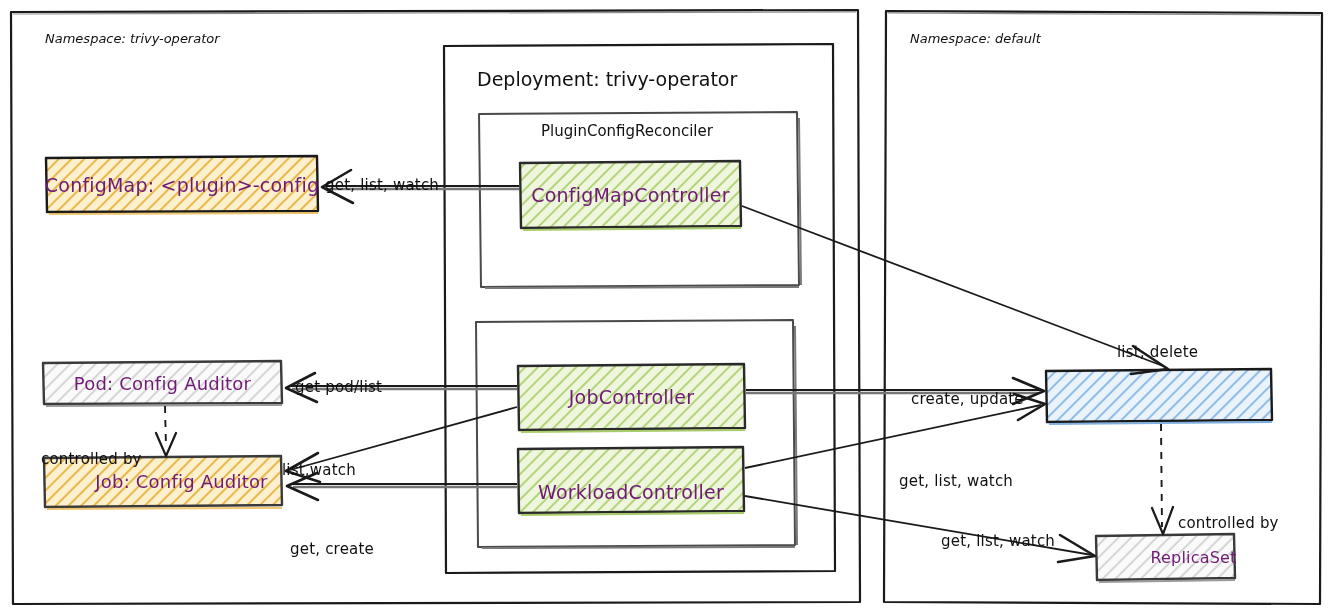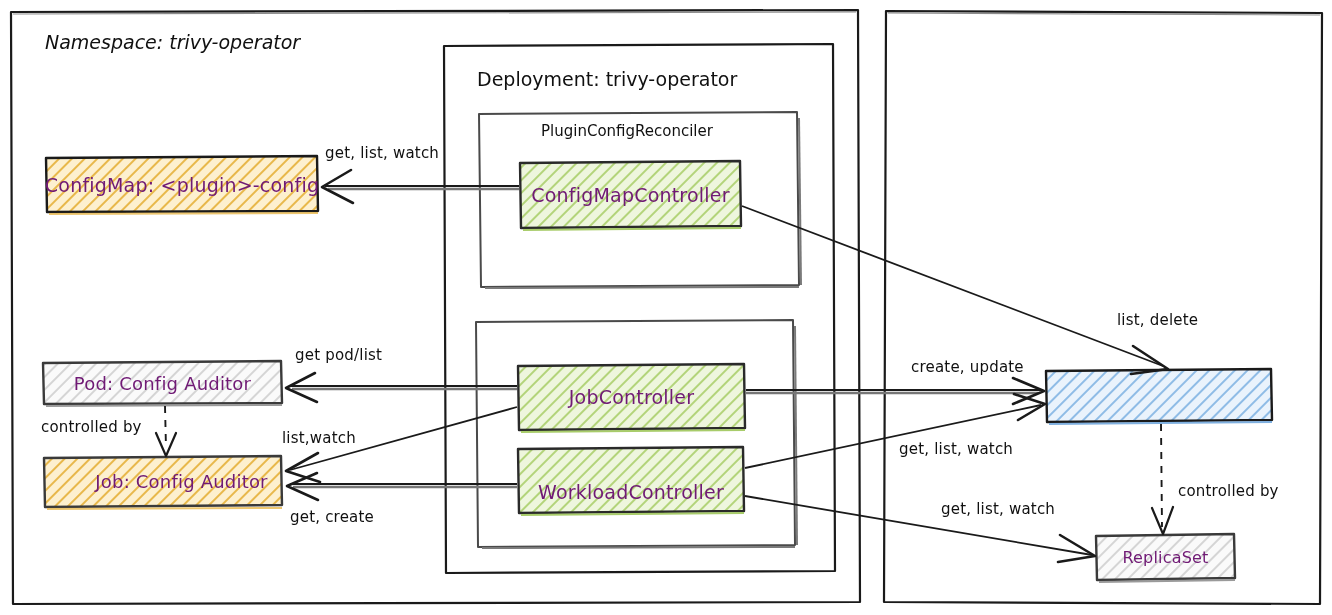--- a/index.html
+++ b/index.html
@@ -37,29 +37,30 @@
     white-space: nowrap;
   }
   .edge-label {
     position: absolute;
     color: #101010;
     font-family: "DejaVu Sans", sans-serif;
     font-size: 15px;
     letter-spacing: 0.2px;
     white-space: nowrap;
     pointer-events: none;
+    margin-top: 32px;
   }
   .group-title {
     position: absolute;
     color: #101010;
     font-family: "DejaVu Sans", sans-serif;
     white-space: nowrap;
     pointer-events: none;
   }
-  .ns-title { font-size: 19px; font-style: italic; }
+  .ns-title { font-size: 13px; font-style: italic; }
   .dep-title { font-size: 19px; text-align: center; }
   .rec-title { font-size: 15px; }
   .node-big { font-size: 19px; }
   .node-mid { font-size: 18px; }
   .node-small { font-size: 16px; }
 </style>
 </head>
 <body>
 
 <div id="canvas">
@@ -197,30 +198,31 @@
       <path d="M156,433 L166,456 L176,433" fill="none" stroke="#1a1a1a" stroke-width="2.2" stroke-linecap="round" stroke-linejoin="round"></path>
     </g>
 
     <g>
       <path d="M1161,424 L1162,527" fill="none" stroke="#1a1a1a" stroke-width="1.9" stroke-dasharray="7,7"></path>
       <path d="M1152,508 L1163,534 L1173,507" fill="none" stroke="#1a1a1a" stroke-width="2.2" stroke-linecap="round" stroke-linejoin="round"></path>
     </g>
   </svg>
 
   <div class="group-title ns-title" style="left:45px; top:31px;">Namespace: trivy-operator</div>
+  <div class="group-title ns-title" style="left:910px; top:31px;">Namespace: default</div>
   <div class="group-title dep-title" style="left:477px; top:68px;">Deployment: trivy-operator</div>
   <div class="group-title rec-title" style="left:541px; top:122px;">PluginConfigReconciler</div>
 
   <div class="node-label node-big" style="left:46px; top:158px; width:272px; height:54px;">ConfigMap: &lt;plugin&gt;-config</div>
   <div class="node-label node-mid" style="left:43px; top:362px; width:239px; height:42px;">Pod: Config Auditor</div>
   <div class="node-label node-mid" style="left:44px; top:457px; width:275px; height:49px;">Job: Config Auditor</div>
   <div class="node-label node-big" style="left:520px; top:162px; width:221px; height:65px;text-align:right;">ConfigMapController</div>
   <div class="node-label node-big" style="left:518px; top:365px; width:227px; height:64px;">JobController</div>
   <div class="node-label node-big" style="left:518px; top:460px; width:226px; height:64px;">WorkloadController</div>
-  <div class="node-label node-small" style="left:1096px; top:535px; width:139px; height:44px;">ReplicaSet</div>
+  <div class="node-label node-small" style="left:1096px; top:535px; width:139px; height:44px;padding-left:28px;">ReplicaSet</div>
 
   <div class="edge-label" style="left:325px; top:144px;">get, list, watch</div>
   <div class="edge-label" style="left:1117px; top:311px;">list, delete</div>
   <div class="edge-label" style="left:295px; top:346px;">get pod/list</div>
   <div class="edge-label" style="left:911px; top:358px;">create, update</div>
   <div class="edge-label" style="left:282px; top:429px;">list,watch</div>
   <div class="edge-label" style="left:290px; top:508px;">get, create</div>
   <div class="edge-label" style="left:899px; top:440px;">get, list, watch</div>
   <div class="edge-label" style="left:941px; top:500px;">get, list, watch</div>
   <div class="edge-label" style="left:41px; top:418px;">controlled by</div>

